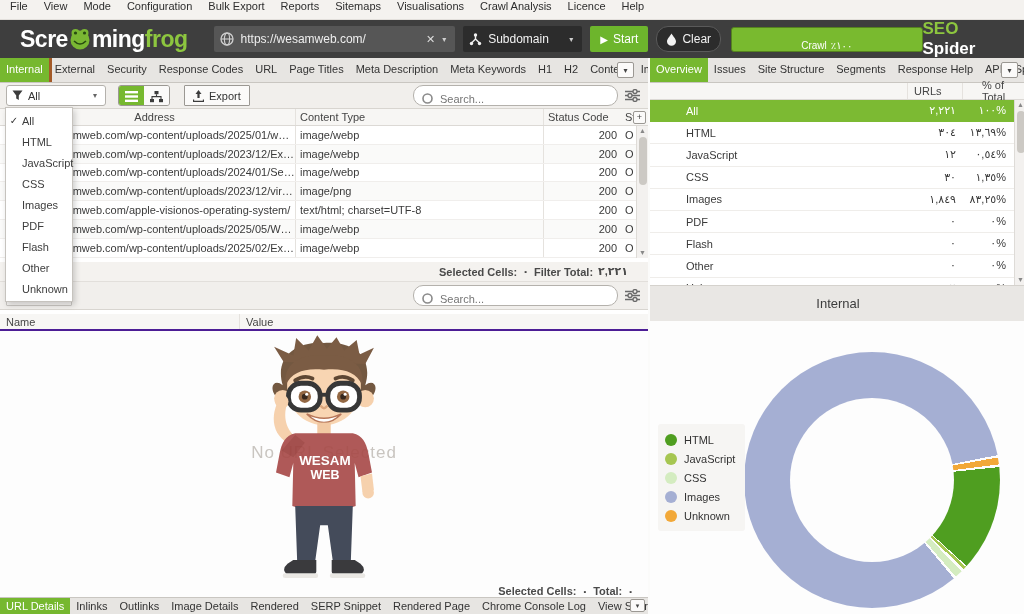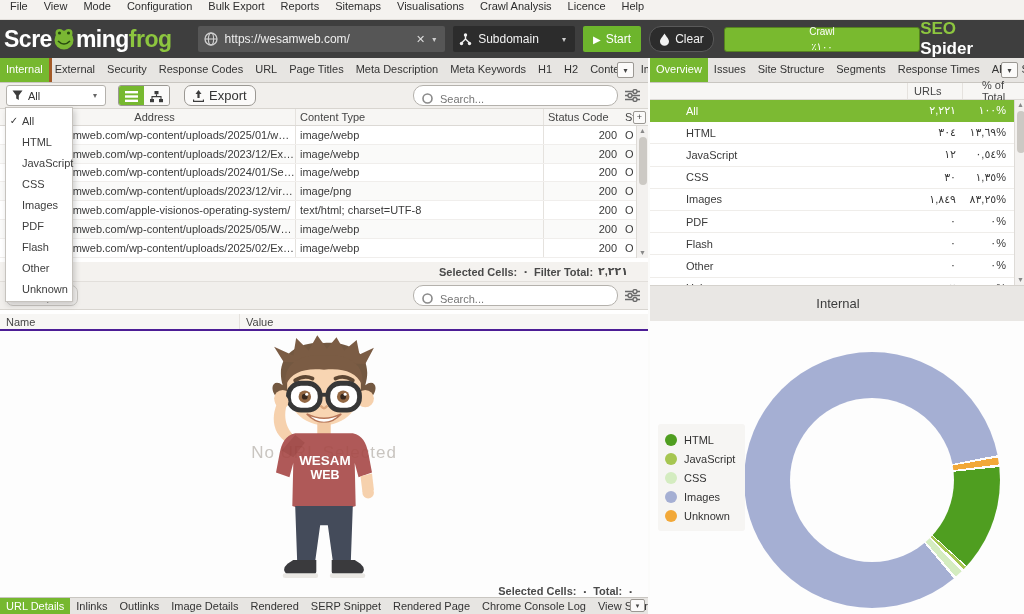--- a/index.html
+++ b/index.html
@@ -6,55 +6,55 @@
   html,body{width:1024px;height:614px;overflow:hidden;}
   body{font-family:"Liberation Sans","DejaVu Sans",sans-serif;position:relative;background:#fff;font-size:11px;color:#333;cursor:default;}
   .num{unicode-bidi:bidi-override;direction:ltr;}
 
   
   #menu-bar{position:absolute;left:0;top:0;width:1024px;height:20px;background:#f4f2ef;display:flex;padding-left:2px;border-bottom:1px solid #e2dfdb;}
   .menu-item{padding:0 8px;font-size:11px;color:#2d2d2d;white-space:nowrap;}
 
   
   #toolbar{position:absolute;left:0;top:20px;width:1024px;height:38px;background:#3e3e3e;display:flex;align-items:center;}
-  #logo{margin-left:4px;font-size:23px;font-weight:bold;letter-spacing:-0.5px;display:flex;align-items:center;color:#fff;line-height:1;}
+  #logo{margin-left:20px;font-size:23px;font-weight:bold;letter-spacing:-0.5px;display:flex;align-items:center;color:#fff;line-height:1;}
   #logo .green{color:#8dc63f;}
   #logo svg{margin:0 1px;}
   #url-bar{margin-left:26px;width:252px;height:26px;background:#565656;border-radius:2px;display:flex;align-items:center;padding:0 6px;color:#eee;font-size:12px;}
   #url-bar .url-text{flex:1;margin-left:7px;white-space:nowrap;overflow:hidden;}
   #url-bar .x{color:#ddd;font-size:11px;font-weight:bold;padding:0 4px;}
   .caret{color:#cfcfcf;font-size:8px;padding:0 3px;}
   #scope-select{margin-left:8px;width:124px;height:26px;background:#2c2c2c;border-radius:2px;display:flex;align-items:center;color:#f2f2f2;font-size:12px;padding:0 6px;}
   #scope-select .lbl{flex:1;margin-left:6px;}
   #start-btn{margin-left:8px;height:26px;background:#6db52c;border-radius:2px;color:#fff;font-size:12px;display:flex;align-items:center;padding:0 10px;}
   #start-btn .play{font-size:10px;margin-right:5px;}
   #clear-btn{margin-left:8px;height:26px;background:#2c2c2c;border:1px solid #5a5a5a;border-radius:12px;color:#f2f2f2;font-size:12px;display:flex;align-items:center;padding:0 9px;}
   #clear-btn svg{margin-right:5px;}
-  #progress-bar{margin-left:10px;width:200px;height:25px;background:#79ba2f;border:1px solid #55831e;border-radius:3px;display:flex;align-items:center;justify-content:center;color:#fff;font-size:10px;gap:4px;flex-direction:column;}
+  #progress-bar{margin-left:10px;width:200px;height:25px;background:#79ba2f;border:1px solid #55831e;border-radius:3px;display:flex;align-items:flex-end;justify-content:center;color:#fff;font-size:10px;gap:4px;}
   #brand{margin-left:auto;margin-right:12px;font-size:17px;font-weight:bold;color:#fff;}
   #brand .green{color:#8dc63f;}
 
   
   .tabbar{position:absolute;height:25px;background:#e7e5e2;border-bottom:1px solid #c9c6c1;display:flex;align-items:flex-end;overflow:hidden;}
   #left-tabbar{left:0;top:58px;width:648px;}
   .tab{height:25px;line-height:25px;padding:0 6px;font-size:11px;color:#333;white-space:nowrap;}
   .tab.selected{background:#76b82f;color:#fff;}
   .tab.highlighted{box-shadow:0 0 0 3px #a35a28;position:relative;z-index:12;}
   .tab-caret-btn{position:absolute;top:4px;width:17px;height:16px;background:#fbfaf9;border:1px solid #9b9893;border-radius:2px;font-size:8px;color:#444;text-align:center;line-height:15px;}
   #left-tab-caret{left:617px;top:62px;}
   #right-tab-caret{left:1001px;top:62px;}
 
   
   #filter-bar{position:absolute;left:0;top:83px;width:648px;height:26px;background:#f1efec;border-bottom:1px solid #d8d5d0;display:flex;align-items:center;padding-left:6px;}
   .select-box{width:100px;height:21px;background:#fff;border:1px solid #b4b1ac;border-radius:3px;display:flex;align-items:center;padding:0 5px;font-size:11px;color:#333;}
   .select-box .lbl{flex:1;margin-left:5px;}
   .view-toggle{margin-left:12px;display:flex;border:1px solid #9b9893;border-radius:3px;overflow:hidden;height:21px;}
   .view-btn{width:25px;height:21px;display:flex;align-items:center;justify-content:center;background:#fbfaf9;}
   .view-btn.active{background:#76b82f;}
-  .btn{height:21px;background:#fbfaf9;border:1px solid #9b9893;border-radius:7px;display:flex;align-items:center;padding:0 8px;font-size:13px;color:#333;}
+  .btn{height:21px;background:#fbfaf9;border:1px solid #9b9893;border-radius:1px;display:flex;align-items:center;padding:0 8px;font-size:11px;color:#333;}
   #export-btn1{margin-left:14px;}
   .search-wrap{margin-left:auto;display:flex;align-items:center;}
   .search-box{width:205px;height:21px;background:#fff;border:1px solid #b4b1ac;border-radius:10px;display:flex;align-items:flex-end;padding:0 8px;}
   .search-box input{border:none;outline:none;font-size:11px;color:#555;width:160px;margin-left:6px;background:transparent;font-family:inherit;}
   .sliders{margin:0 8px 0 7px;}
 
   
   #url-table-header{position:absolute;left:0;top:109px;width:648px;height:17px;background:#f7f6f4;border-bottom:1px solid #dcd9d5;display:flex;font-size:11px;color:#454545;align-items:center;text-align:center;}
   .c-addr{width:295px;padding-left:14px;overflow:hidden;white-space:nowrap;text-overflow:ellipsis;}
   .c-ctype{width:248px;padding-left:4px;border-left:1px solid #e5e2de;height:100%;display:flex;align-items:center;overflow:hidden;white-space:nowrap;}
@@ -405,21 +405,21 @@
     <div class="tab">View Source</div>
   </div>
 <div id="bottom-tab-caret">▾</div>
 
 <div id="right-panel">
   <div id="right-tabbar" class="tabbar">
       <div class="tab selected">Overview</div>
       <div class="tab">Issues</div>
       <div class="tab">Site Structure</div>
       <div class="tab">Segments</div>
-      <div class="tab">Response Times</div>
+      <div class="tab">Response Help</div>
       <div class="tab">API</div>
       <div class="tab">Spelling &amp; G</div>
     </div>
   <div id="ov-header">
     <div class="h-name"></div>
     <div class="h-urls">URLs</div>
     <div class="h-pct">% of Total</div>
   </div>
   <div id="ov-rows">
       <div class="ov-row selected">

